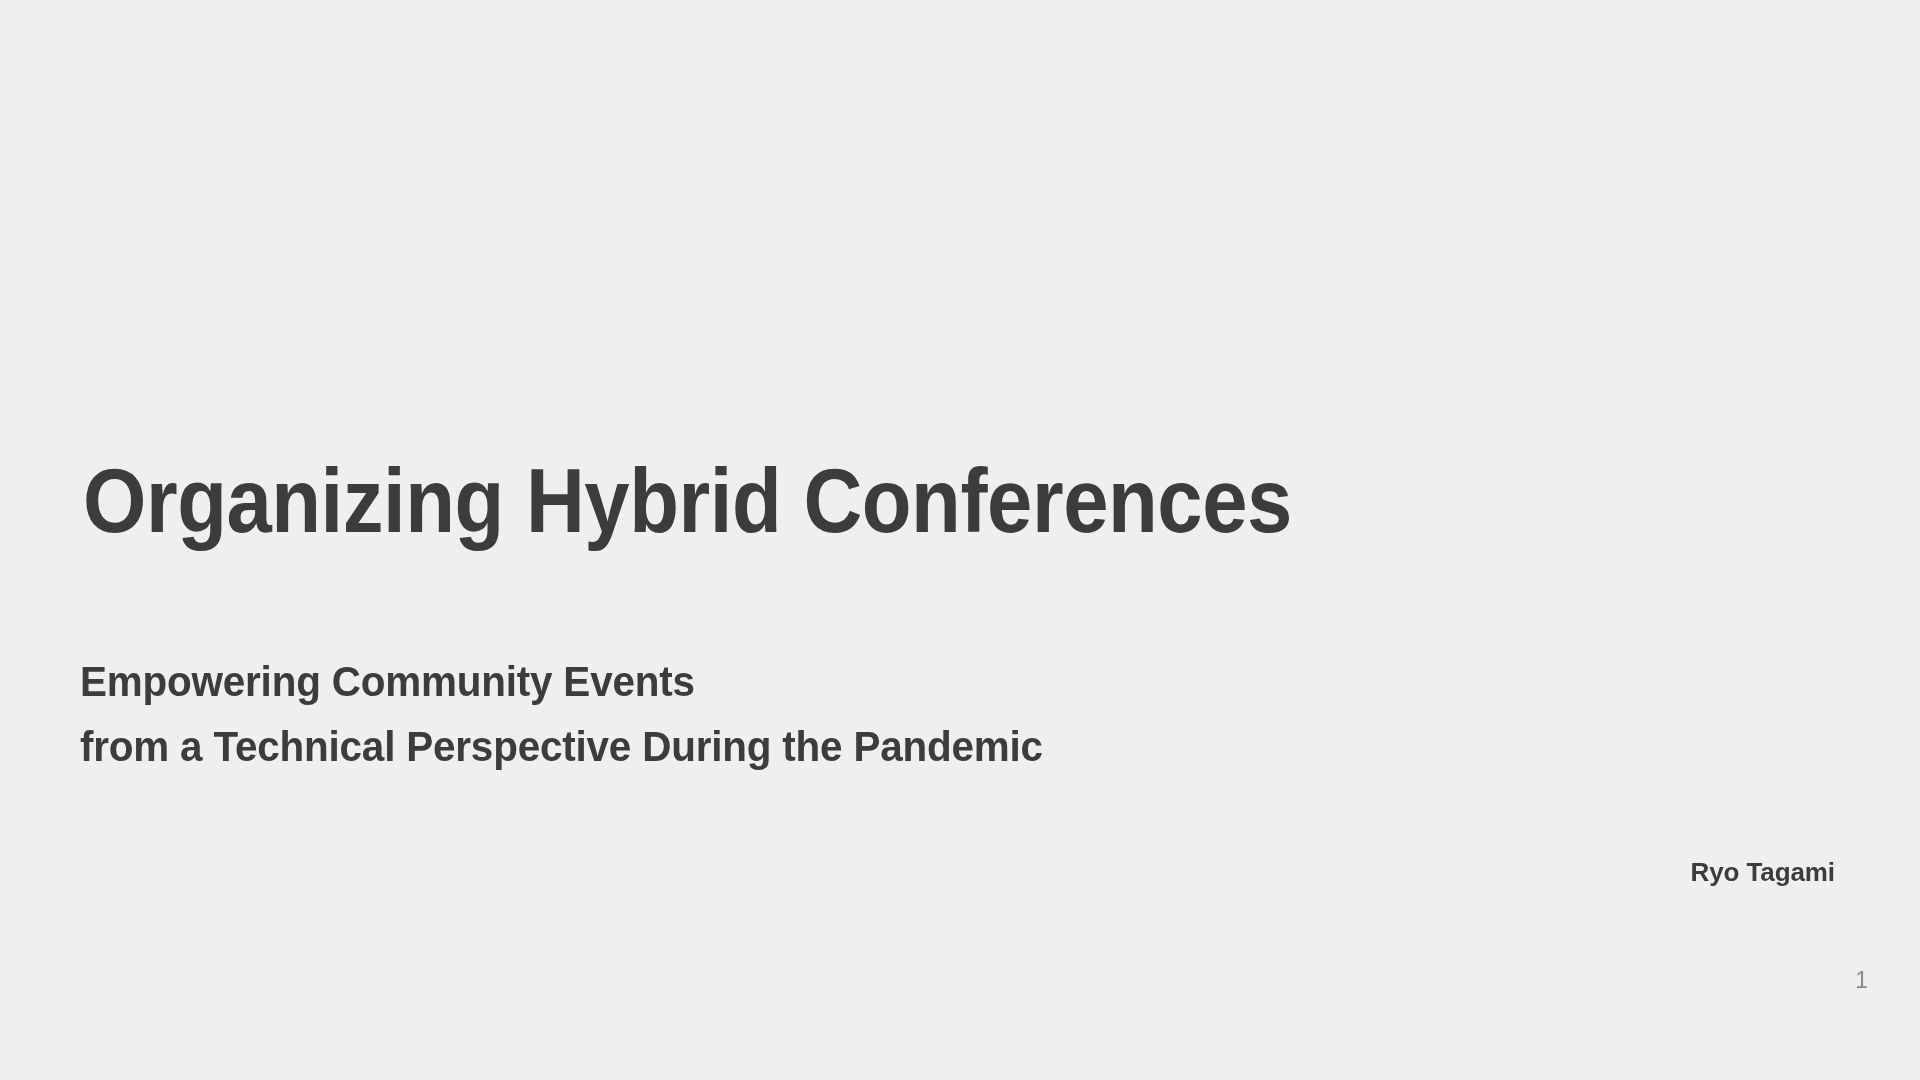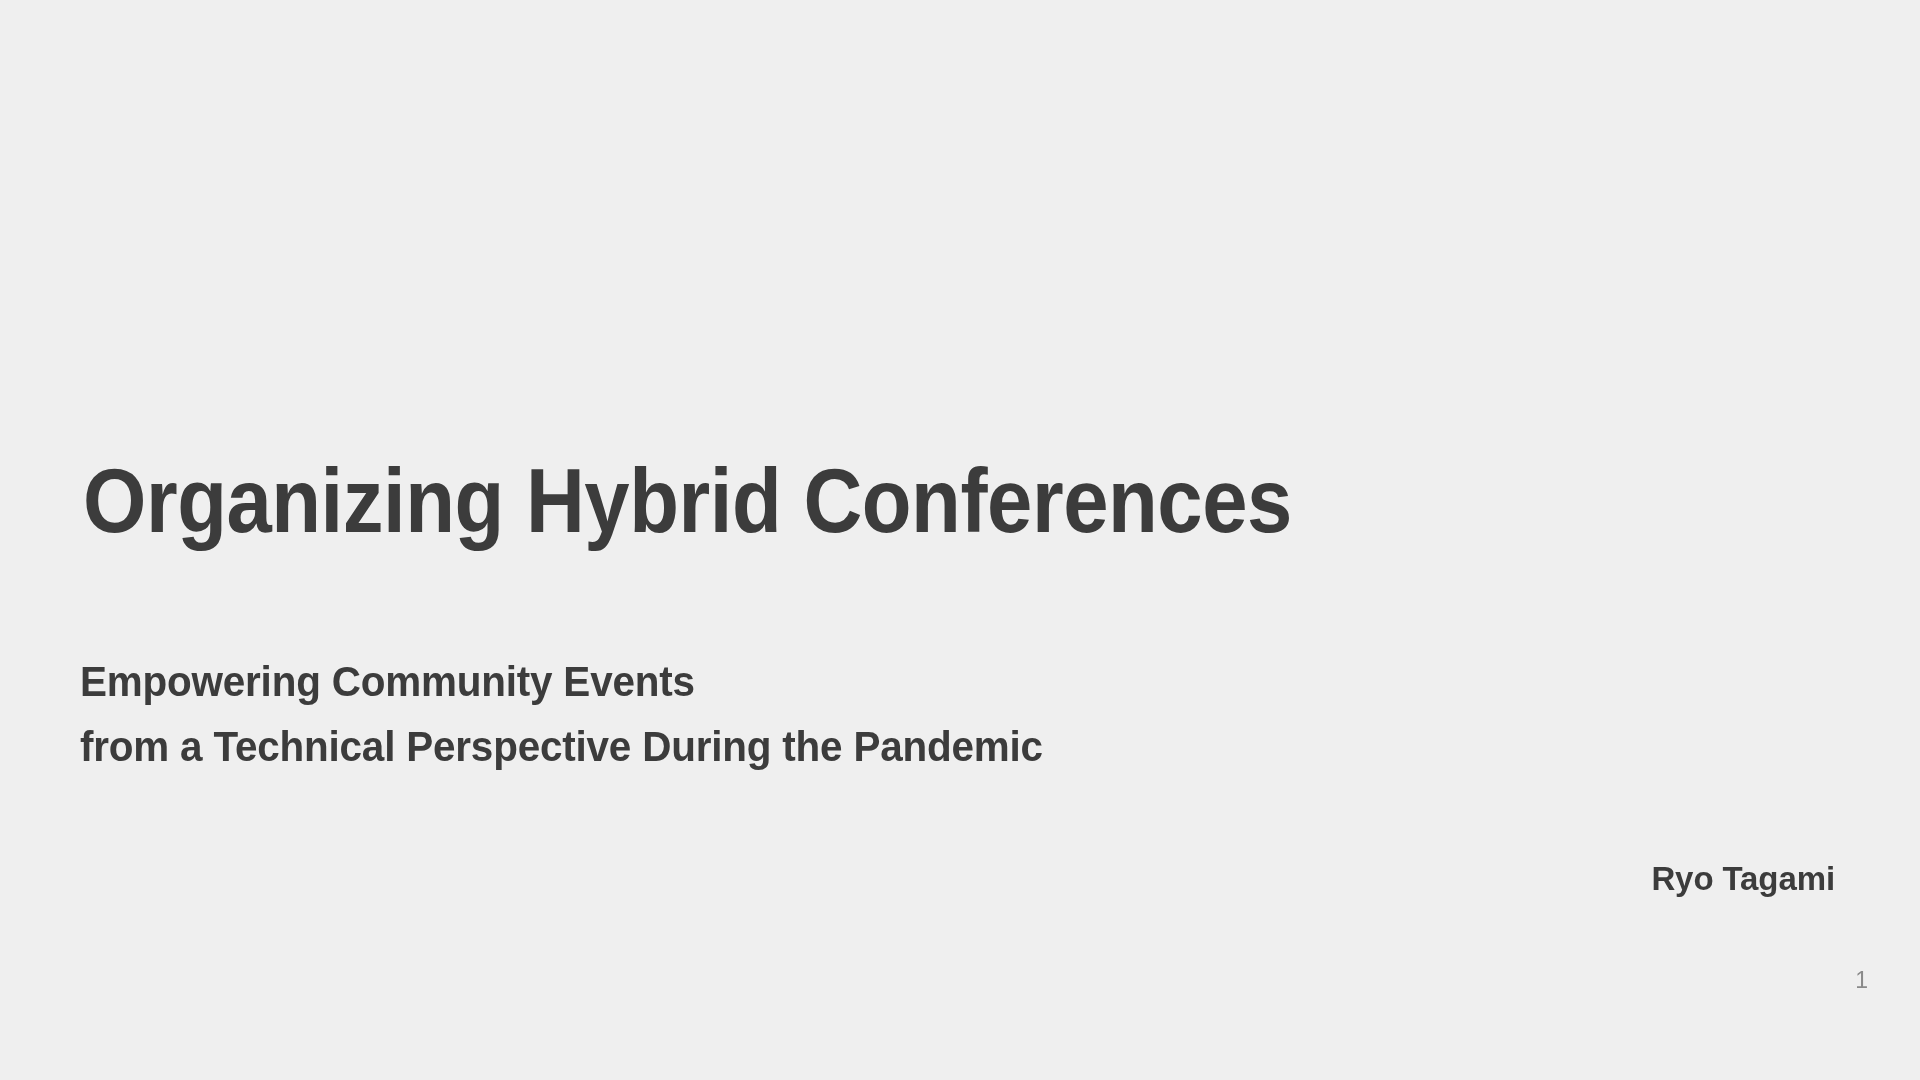--- a/index.html
+++ b/index.html
@@ -65,21 +65,21 @@
 
   
   .author-block {
     position: absolute;
     right: 85px;
     top: 848px;
     text-align: right;
   }
   .author-line {
     margin: 0;
-    font-size: 33px;
+    font-size: 26px;
     line-height: 1.85;
     font-weight: 700;
     color: #3c3c3c;
     letter-spacing: -0.1px;
     white-space: nowrap;
   }
 
   
   .page-number {
     position: absolute;

